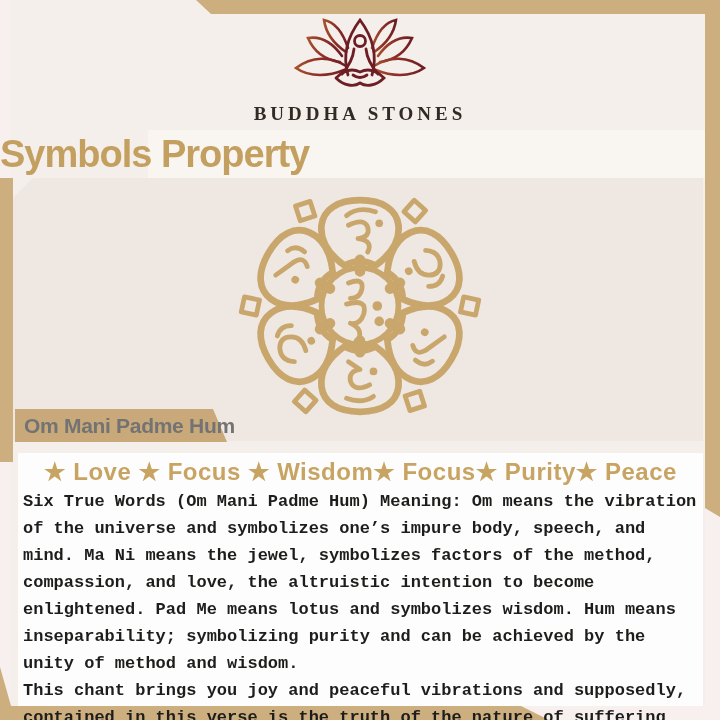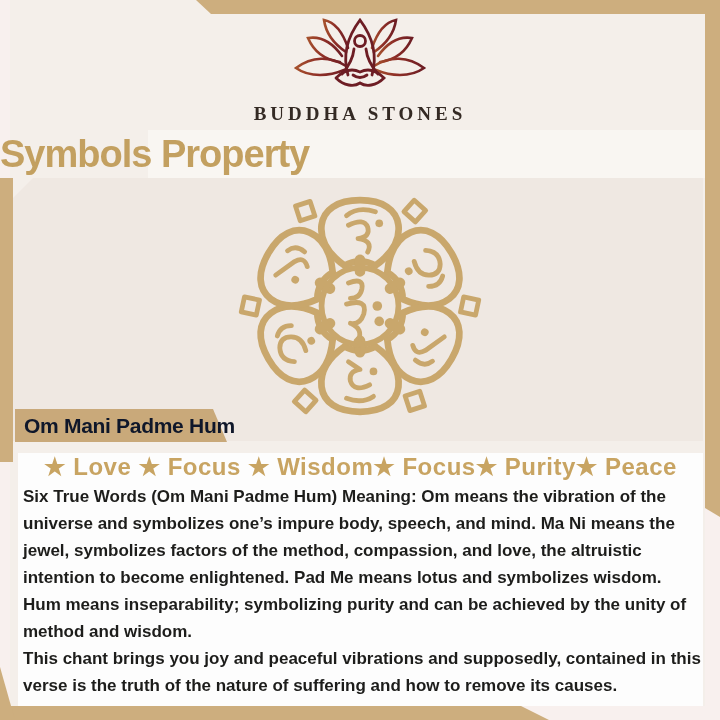--- a/index.html
+++ b/index.html
@@ -30,30 +30,30 @@
   .page-title{left:0;top:133px;width:720px;text-align:left;
     font-weight:700;font-size:38px;letter-spacing:-1px;color:#c3a060;}
   
   .panel{left:13px;top:178px;width:690px;height:263px;background:#efe8e2;
     clip-path:polygon(20px 0,100% 0,100% 100%,0 100%,0 20px);}
   .mandala{left:235px;top:181px;width:250px;height:250px;}
   
   .ribbon{left:15px;top:409px;width:212px;height:33px;background:#c9a97a;
     clip-path:polygon(0 0,calc(100% - 14px) 0,100% 100%,0 100%);}
   .ribbon-label{left:24px;top:409px;height:33px;line-height:33px;
-    font-weight:700;font-size:21px;letter-spacing:-0.3px;color:#0f172a;}
+    font-weight:700;font-size:21px;letter-spacing:-0.3px;color:#737373;}
   
   .text-panel{left:18px;top:453px;width:685px;height:253px;background:#fdfdfd;}
-  .stars{width:100%;text-align:center;
+  .stars{width:100%;text-align:center;margin-top:5px;
     font-weight:700;font-size:24px;letter-spacing:0.5px;color:#c8a462;
     white-space:nowrap;}
   .bodytext{margin:2px 0 0 5px;width:678px;
     font-weight:700;font-size:17px;line-height:27px;
     letter-spacing:0;color:#1d1d1b;}
-  .bodytext p{margin:0;}
+  .bodytext p{margin:0;font-family:Liberation Mono, monospace;}
   svg .gld{stroke:#c9a76c;fill:none;stroke-linecap:round;stroke-linejoin:round;}
   svg .gldf{fill:#c9a76c;stroke:none;}
 </style>
 </head>
 <body>
 
 <div class="abs card"></div>
 
 <div class="abs bar bar-top"></div>
 <div class="abs bar bar-right"></div>

